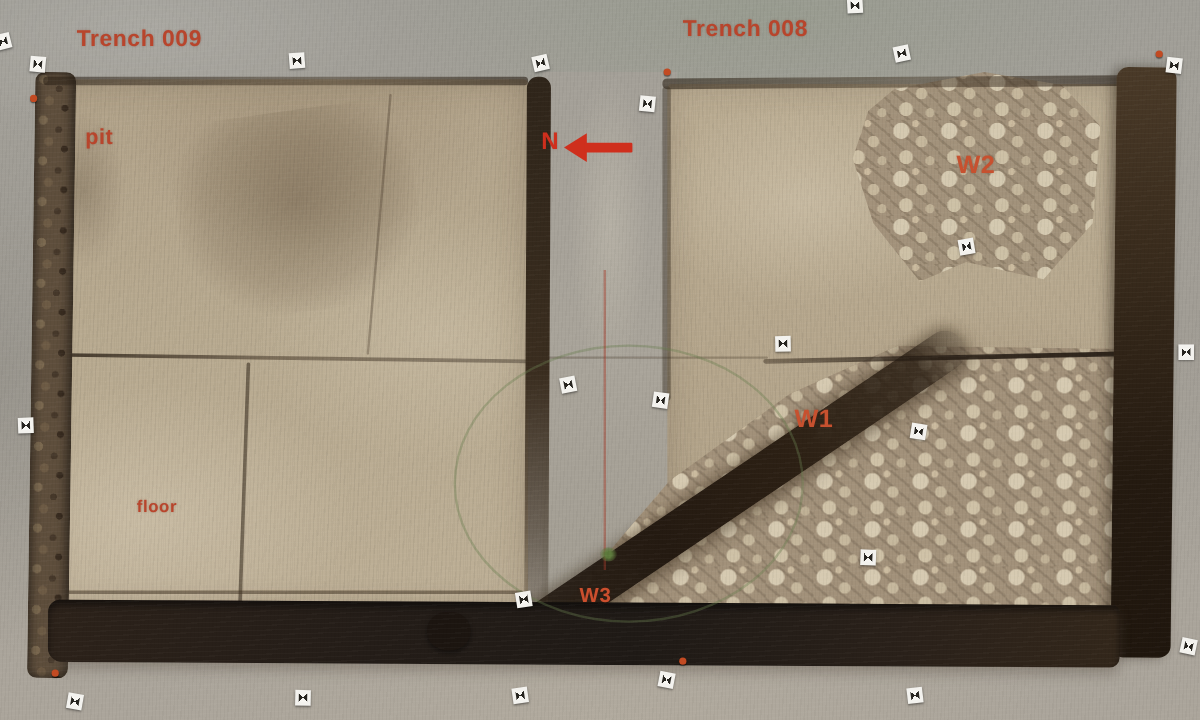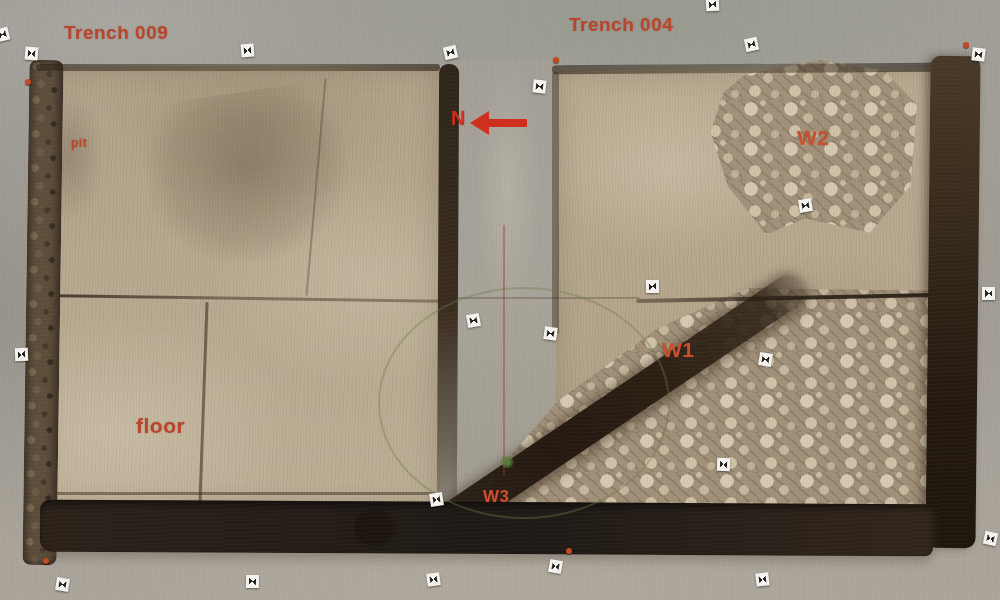--- a/index.html
+++ b/index.html
@@ -113,25 +113,25 @@
     border:2px solid rgba(105,125,78,.38);}
   .redlineV{left:503px;top:225px;width:2px;height:250px;background:rgba(165,60,42,.45);}
   .plant{left:500px;top:456px;width:14px;height:12px;border-radius:50%;
     background:radial-gradient(circle,#5d7a3c 30%, rgba(93,122,60,.25) 70%, transparent);}
 
   
   .lbl{color:#b8452c;font-weight:700;letter-spacing:.5px;z-index:60;
     text-shadow:0 0 2px rgba(115,40,22,.3);white-space:nowrap;}
   .lbl-t002{left:64px;top:22px;font-size:19px;}
   .lbl-t003{left:569px;top:14px;font-size:19px;}
-  .lbl-pit{left:71px;top:104px;font-size:12px;margin-top:32px;}
+  .lbl-pit{left:71px;top:104px;font-size:18px;}
   .lbl-w2{left:797px;top:126px;font-size:21px;color:#c7512f;text-align:center;}
   .lbl-w1{left:662px;top:338px;font-size:21px;color:#c7512f;}
   .lbl-w3{left:483px;top:487px;font-size:17px;color:#cc4f2e;}
-  .lbl-floor{left:114px;top:414px;font-size:21px;margin-left:22px;}
+  .lbl-floor{left:114px;top:414px;font-size:14px;}
   .lbl-n{left:451px;top:107px;font-size:20px;color:#cf2f1d;}
   .arrHead{left:470px;top:111px;width:0;height:0;z-index:60;
     border-top:12px solid transparent;border-bottom:12px solid transparent;
     border-right:19px solid #cf2f1d;}
   .arrShaft{left:487px;top:119px;width:40px;height:8px;background:#cf2f1d;z-index:60;border-radius:1px;}
 
   
   .gcp{width:13px;height:13px;z-index:55;background-color:#f3f2ee;
     background-image:conic-gradient(from 45deg at 50% 50%, #26241f 0 90deg, #f7f6f2 90deg 180deg, #26241f 180deg 270deg, #f7f6f2 270deg 360deg);
     background-size:7px 7px;background-position:center;background-repeat:no-repeat;
@@ -177,21 +177,21 @@
   <div class="bottomStrip"></div>
   <div class="sump"></div>
 
   <div class="surveyEllipse"></div>
   <div class="redlineV"></div>
   <div class="plant"></div>
 
   <div class="grain"></div>
 
   <span class="lbl lbl-t002">Trench 009</span>
-  <span class="lbl lbl-t003">Trench 004</span>
+  <span class="lbl lbl-t003">Trench 008</span>
   <span class="lbl lbl-pit">pit</span>
   <span class="lbl lbl-w2">W2</span>
   <span class="lbl lbl-w1">W1</span>
   <span class="lbl lbl-w3">W3</span>
   <span class="lbl lbl-floor">floor</span>
 
   <span class="lbl lbl-n">N</span>
   <div class="arrHead"></div>
   <div class="arrShaft"></div>
 

